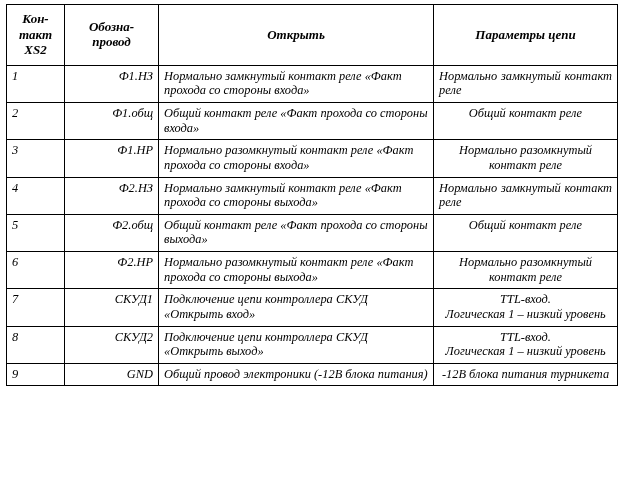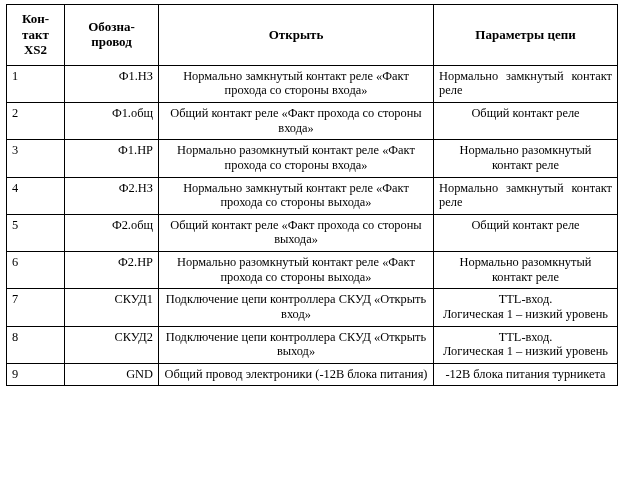--- a/index.html
+++ b/index.html
@@ -13,20 +13,21 @@
     font-family: "Liberation Serif", serif;
     color: #000000;
     overflow: hidden;
   }
   .sheet {
     position: relative;
     width: 623px;
     height: 504px;
     box-sizing: border-box;
     padding: 4px 6px 0 6px;
+    font-style: italic;
   }
   table.pinout {
     border-collapse: collapse;
     table-layout: fixed;
     width: 611px;
     border: 1.6px solid #000;
   }
   table.pinout col.c0 { width: 58px; }
   table.pinout col.c1 { width: 94px; }
   table.pinout col.c2 { width: 275px; }
@@ -52,21 +53,21 @@
     padding-left: 5px;
   }
   td.num {
     text-align: left;
     padding-left: 4px;
   }
   td.desig {
     text-align: right;
   }
   td.func {
-    text-align: center;
+    text-align: left;
   }
   td.param {
     text-align: center;
   }
   td.param.justify {
     text-align: justify;
     text-align-last: left;
   }
   td.param .line2 {
     display: block;

